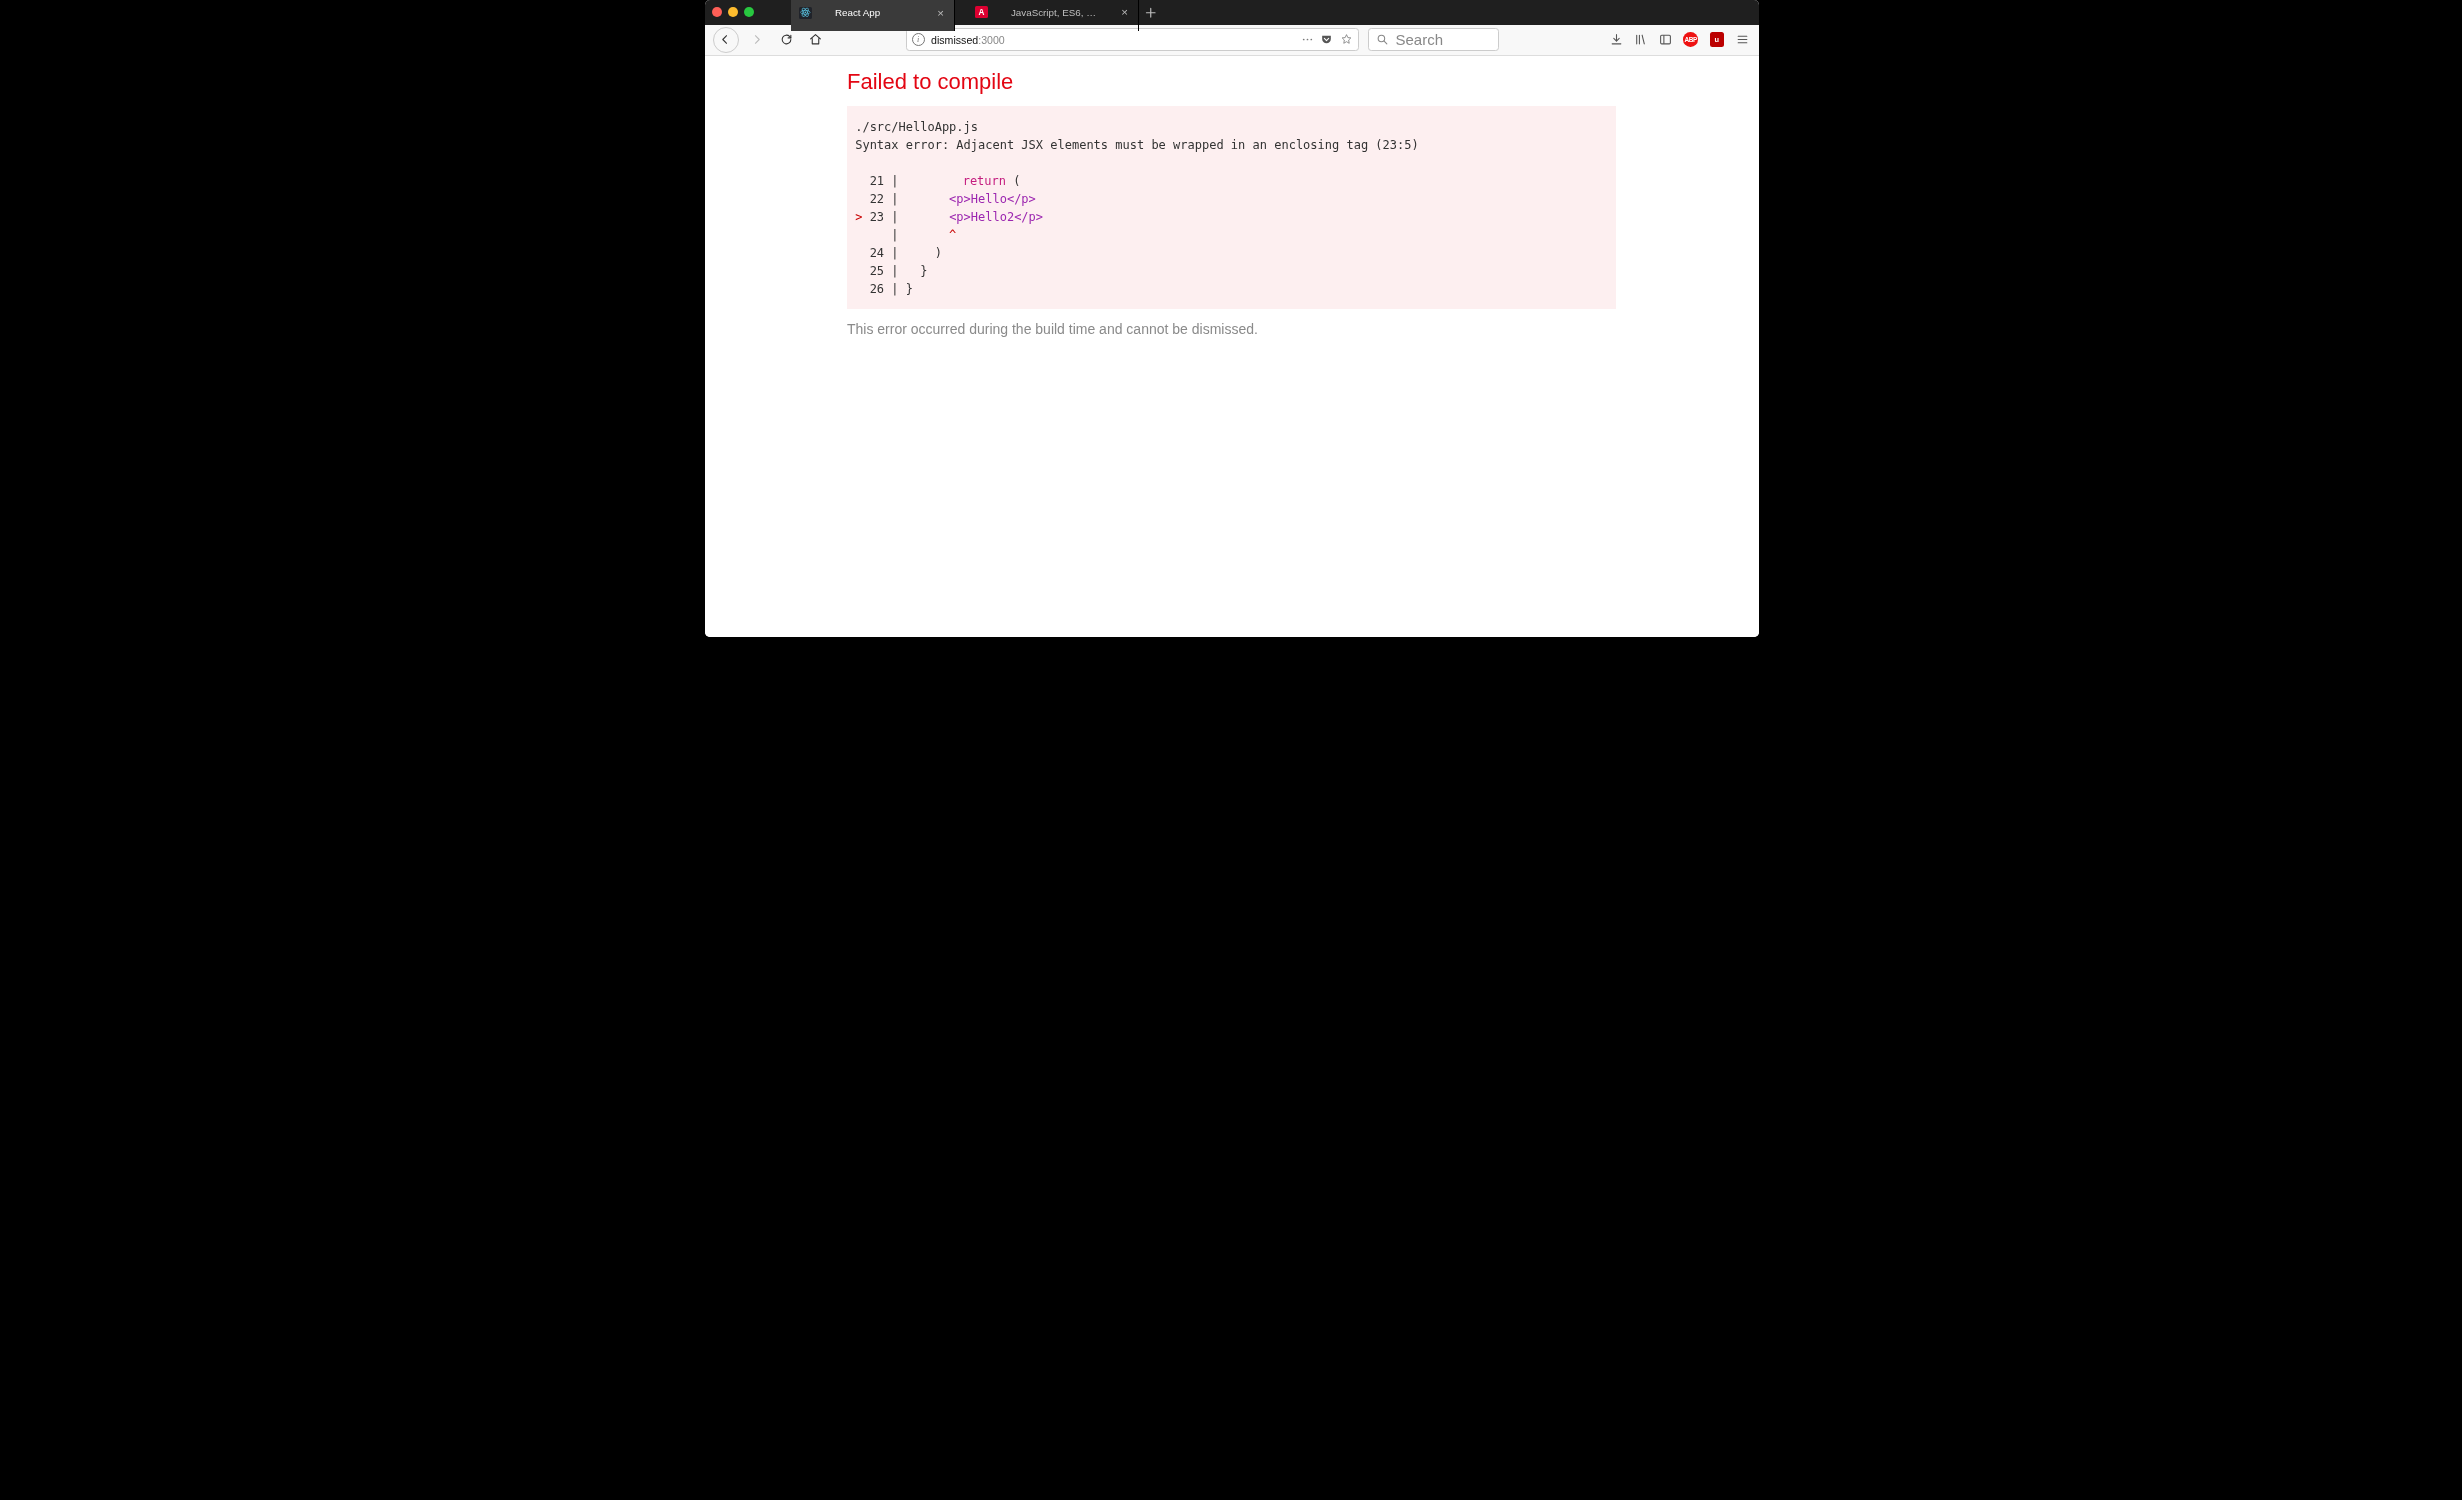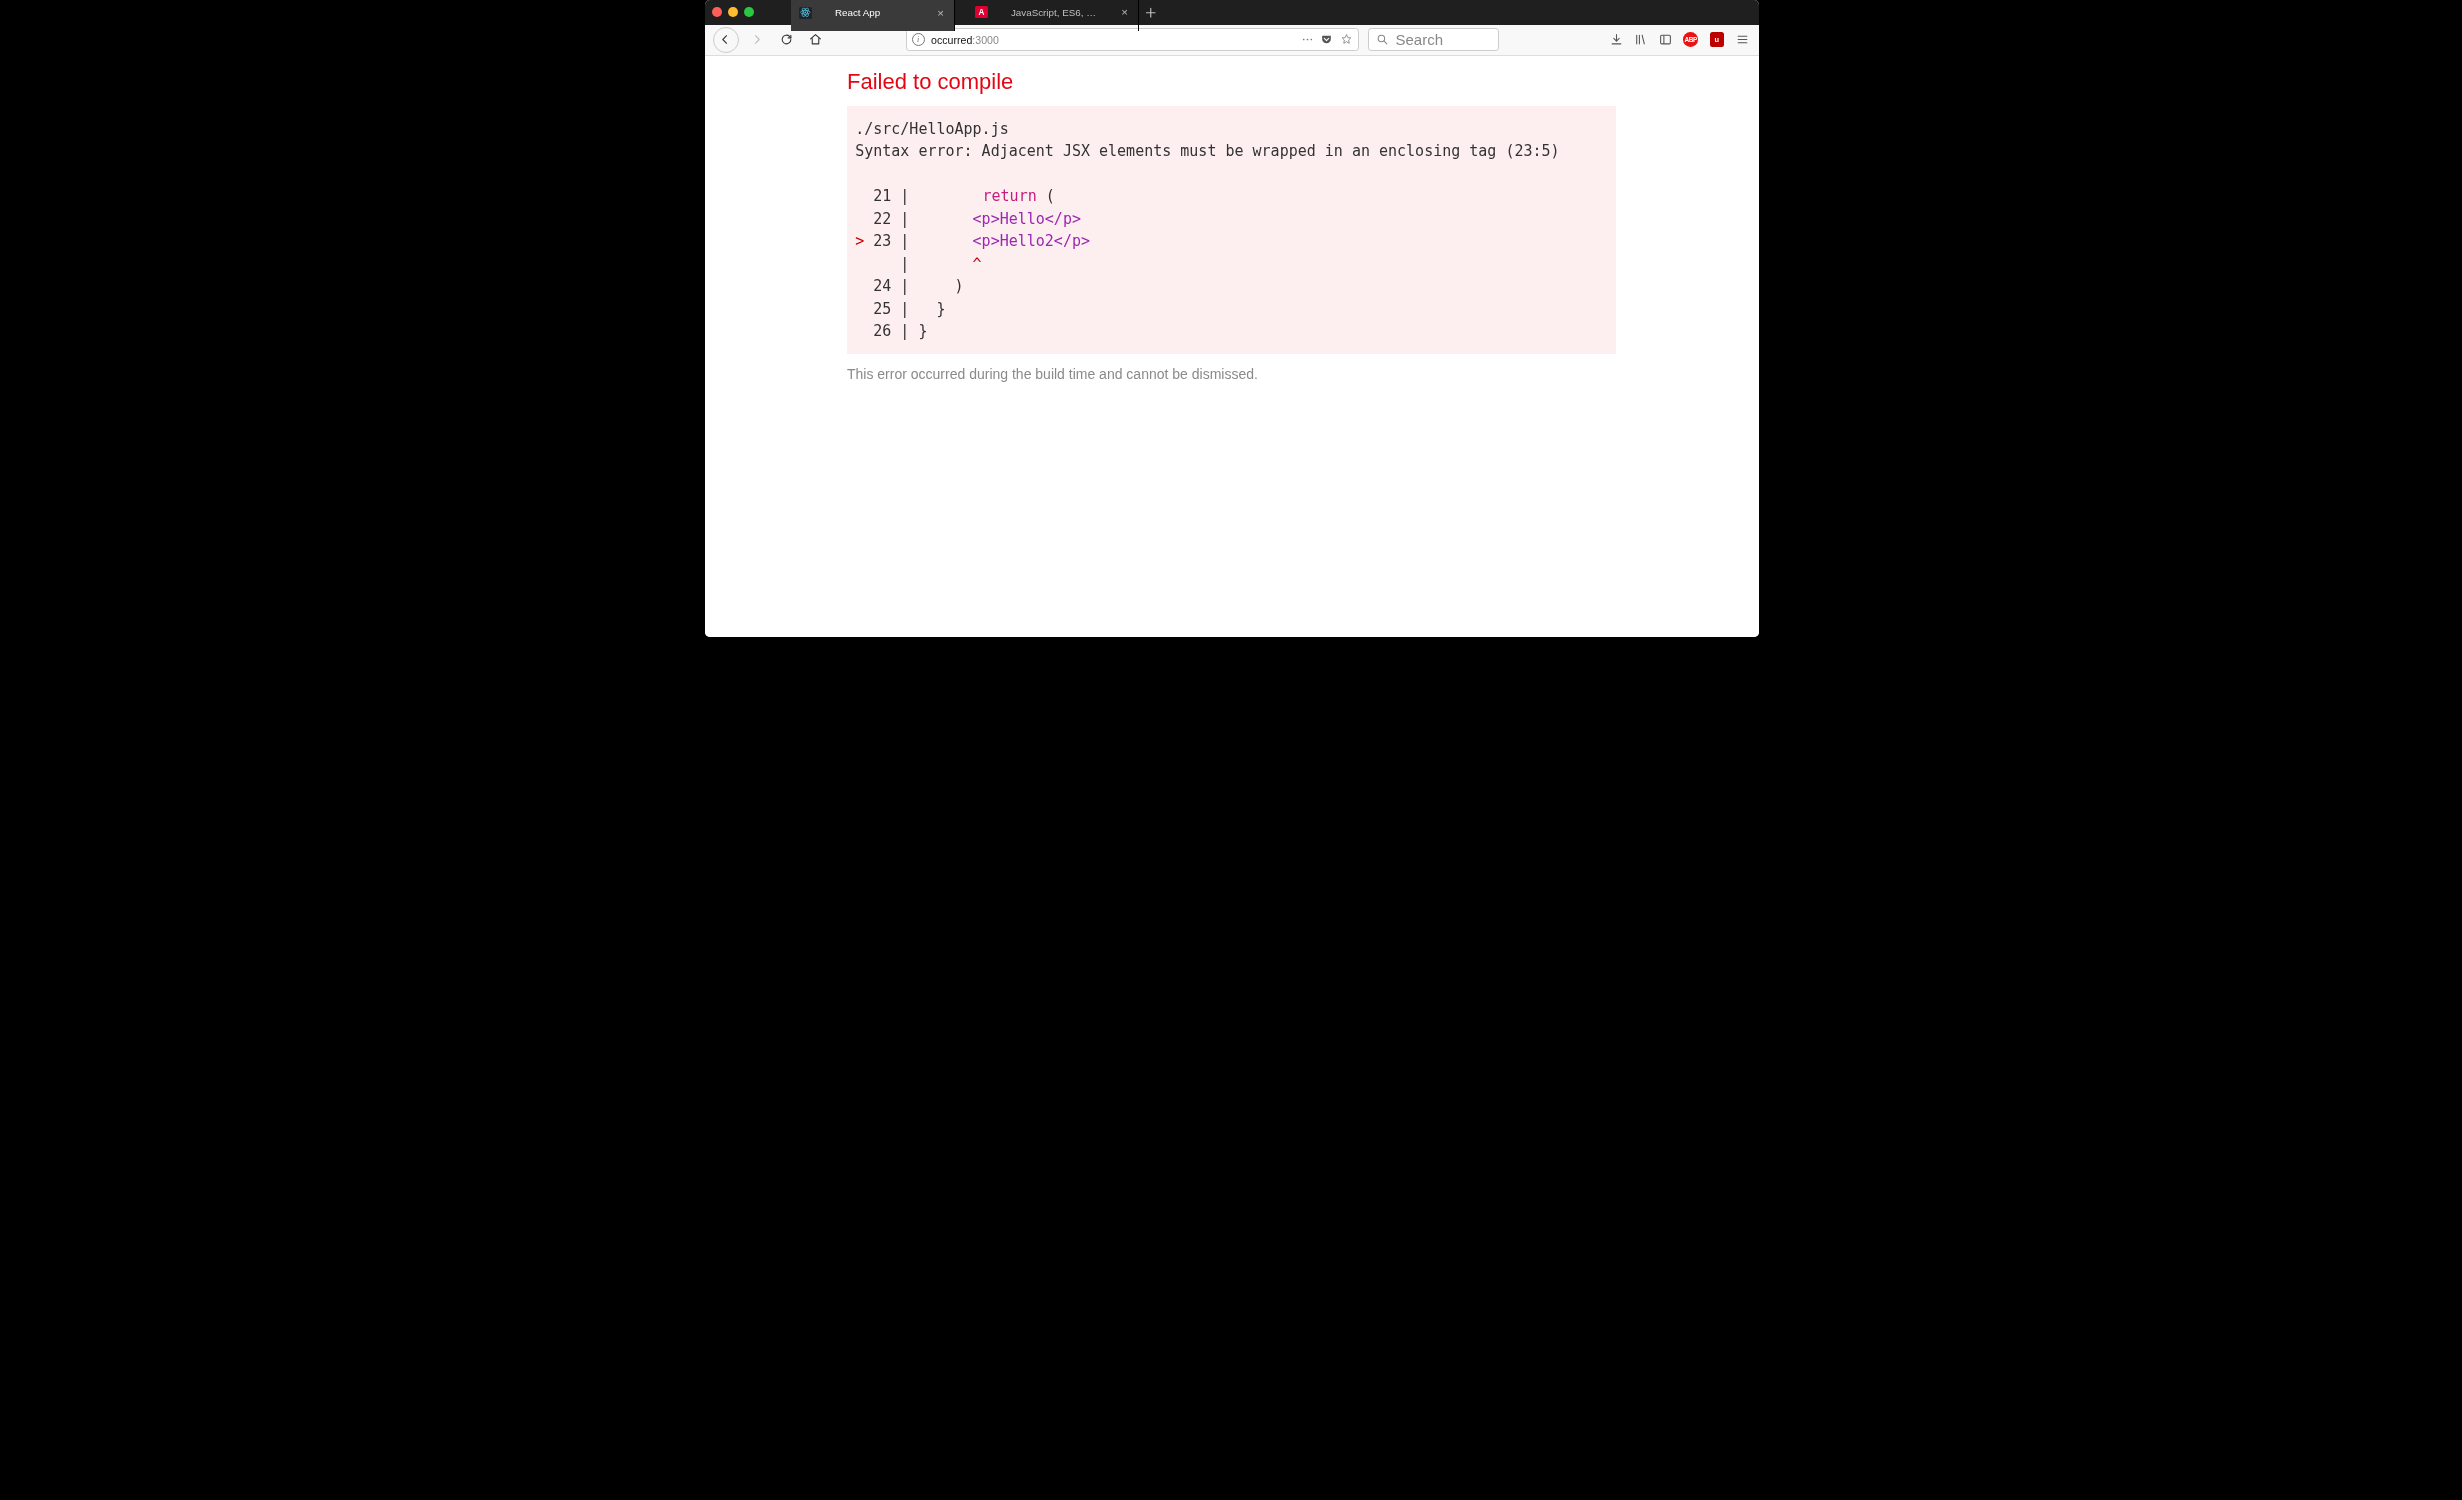--- a/index.html
+++ b/index.html
@@ -188,21 +188,21 @@
     color:#E30613;
     font-size:22px;
     font-weight:400;
     padding: 3.3px 0 11.5px 0;
     font-family: -apple-system, BlinkMacSystemFont, "Segoe UI", Helvetica, Arial, sans-serif;
   }
   .code-block {
     background:#fdeff0;
     padding:11.5px 8.2px 11.5px 8.2px;
     font-family: ui-monospace, Menlo, Monaco, Consolas, monospace;
-    font-size:15px;
+    font-size:12px;
     line-height:1.5;
     white-space:pre;
     color:#333;
     overflow-x:auto;
   }
   .code-block .kw    { color:#c41d7f;margin-left:28px; }   
   .code-block .htmlc { color:#9c27b0; }   
   .code-block .err   { color:#c80000; }   
   .footer-note {
     color:#8a8a8a;
@@ -275,21 +275,21 @@
       </div>
       <div class="nav-btn">
         <svg viewBox="0 0 24 24">
             <path d="M3 11l9-8 9 8M6 10v10h12V10" fill="none" stroke="currentColor" stroke-width="2" stroke-linecap="round" stroke-linejoin="round"></path>
           </svg>
       </div>
 
       <div class="urlbar-wrap">
         <span class="info-icon">i</span>
         <span class="urlbar-text">
-          <span class="host">occurred</span><span class="port">:3000</span>
+          <span class="host">dismissed</span><span class="port">:3000</span>
         </span>
         <span class="urlbar-spacer"></span>
         <span class="urlbar-icon">
           <svg viewBox="0 0 24 24" width="14.7" height="14.7">
               <circle cx="5" cy="12" r="1.6" fill="currentColor"></circle>
               <circle cx="12" cy="12" r="1.6" fill="currentColor"></circle>
               <circle cx="19" cy="12" r="1.6" fill="currentColor"></circle>
             </svg>
         </span>
         <span class="urlbar-icon">

